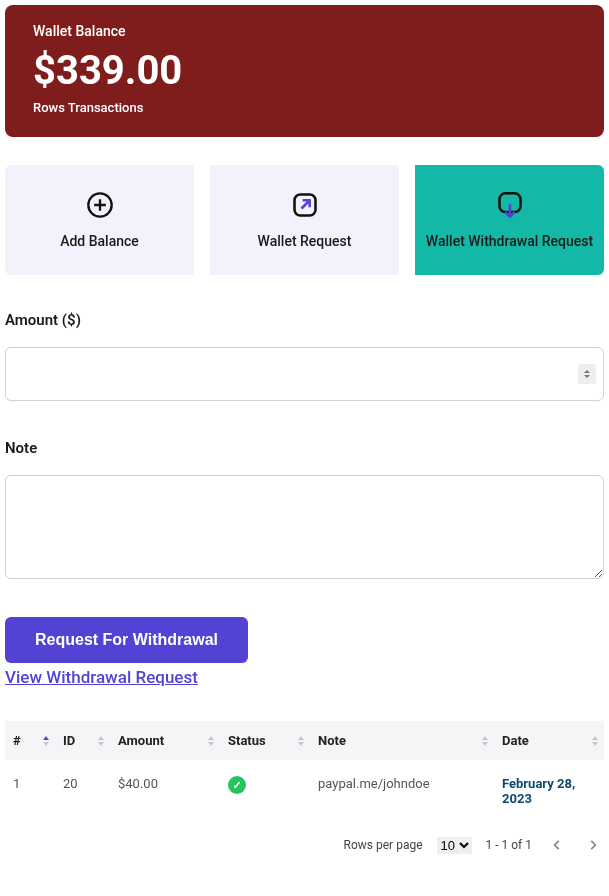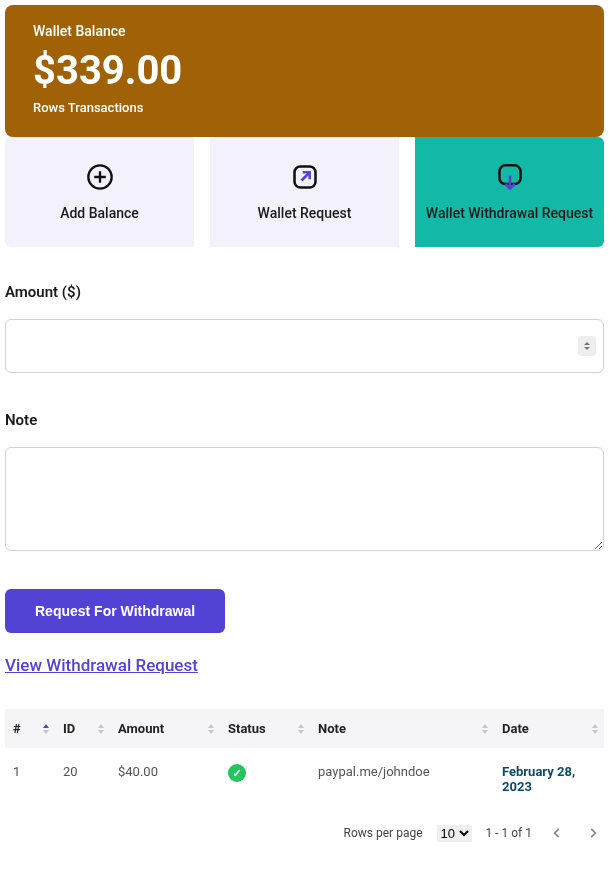--- a/index.html
+++ b/index.html
@@ -1,18 +1,18 @@
 <!DOCTYPE html>
 <html><head>
 <meta charset="utf-8">
 <style>
 * { box-sizing: border-box; margin: 0; padding: 0; }
 body { font-family: -apple-system, BlinkMacSystemFont, "Segoe UI", Roboto, sans-serif; background: #fff; color: #1a1a1a; width: 609px; padding: 5px; }
 
-.balance-card { background: #a16207; border-radius: 8px; padding: 18px 28px 22px 28px; color: #fff; }
+.balance-card { background: #7f1d1d; border-radius: 8px; padding: 18px 28px 22px 28px; color: #fff; margin-bottom: 28px; }
 .balance-card .label { font-size: 14px; font-weight: 500; margin-bottom: 8px; }
 .balance-card .amount { font-size: 40px; font-weight: 700; margin-bottom: 6px; }
 .balance-card .view-tx { font-size: 13px; font-weight: 500; cursor: pointer; }
 
 .tabs { display: flex; border-radius: 6px; overflow: hidden; margin-bottom: 36px; gap: 16px; }
 .tab { flex: 1; background: #f3f1fb; display: flex; flex-direction: column; align-items: center; justify-content: center; padding: 26px 8px 26px 8px; cursor: pointer; font-size: 14px; font-weight: 500; color: #1a1a1a; }
 .tab.active { background: #14b8a6; }
 .tab .icon { margin-bottom: 14px; }
 .tab .icon svg { display:block; }
 
@@ -20,21 +20,21 @@
 
 .amount-input-wrap { position: relative; margin-bottom: 38px; }
 .amount-input { width: 100%; height: 54px; border: 1px solid #d1d1d6; border-radius: 6px; font-size: 15px; padding: 0 40px 0 14px; }
 .spinner { position: absolute; right: 8px; top: 50%; transform: translateY(-50%); width: 18px; height: 20px; background: #eee; border-radius: 3px; display: flex; flex-direction: column; align-items: center; justify-content: center; }
 .spinner::before, .spinner::after { content: ""; width: 0; height: 0; border-left: 3px solid transparent; border-right: 3px solid transparent; }
 .spinner::before { border-bottom: 3px solid #777; margin-bottom: 2px;}
 .spinner::after { border-top: 3px solid #777; }
 
 .note-ta { width: 100%; height: 104px; border: 1px solid #d1d1d6; border-radius: 6px; font-size: 15px; padding: 12px; resize: both; margin-bottom: 34px; font-family: inherit; }
 
-.btn-primary { background: #5243d4; color: #fff; border: none; border-radius: 6px; font-size: 14px; font-weight: 700; padding: 14px 30px; cursor: pointer; margin-bottom: 22px; }
+.btn-primary { background: #5243d4; color: #fff; border: none; border-radius: 6px; font-size: 16px; font-weight: 700; padding: 14px 30px; cursor: pointer; margin-bottom: 4px; }
 
 .view-wr-link { color: #5243d4; text-decoration: underline; font-size: 17px; font-weight: 500; cursor: pointer; display: inline-block; margin-bottom: 34px; }
 
 .tbl { width: 100%; border-collapse: collapse; font-size: 13px; }
 .tbl thead th { background: #f5f5f7; text-align: left; font-weight: 700; padding: 12px 8px; color: #222; position: relative; }
 .tbl thead th .sort { position: absolute; right: 6px; top: 50%; transform: translateY(-50%); display: flex; flex-direction: column; line-height: 0; }
 .tbl thead th .sort::before, .tbl thead th .sort::after { content: ""; width:0; height:0; border-left:3px solid transparent; border-right:3px solid transparent; }
 .tbl thead th .sort::before { border-bottom: 4px solid #c5c5cc; margin-bottom:2px; }
 .tbl thead th .sort::after { border-top: 4px solid #c5c5cc; }
 .tbl thead th.sorted-asc .sort::before { border-bottom-color: #5243d4; }

